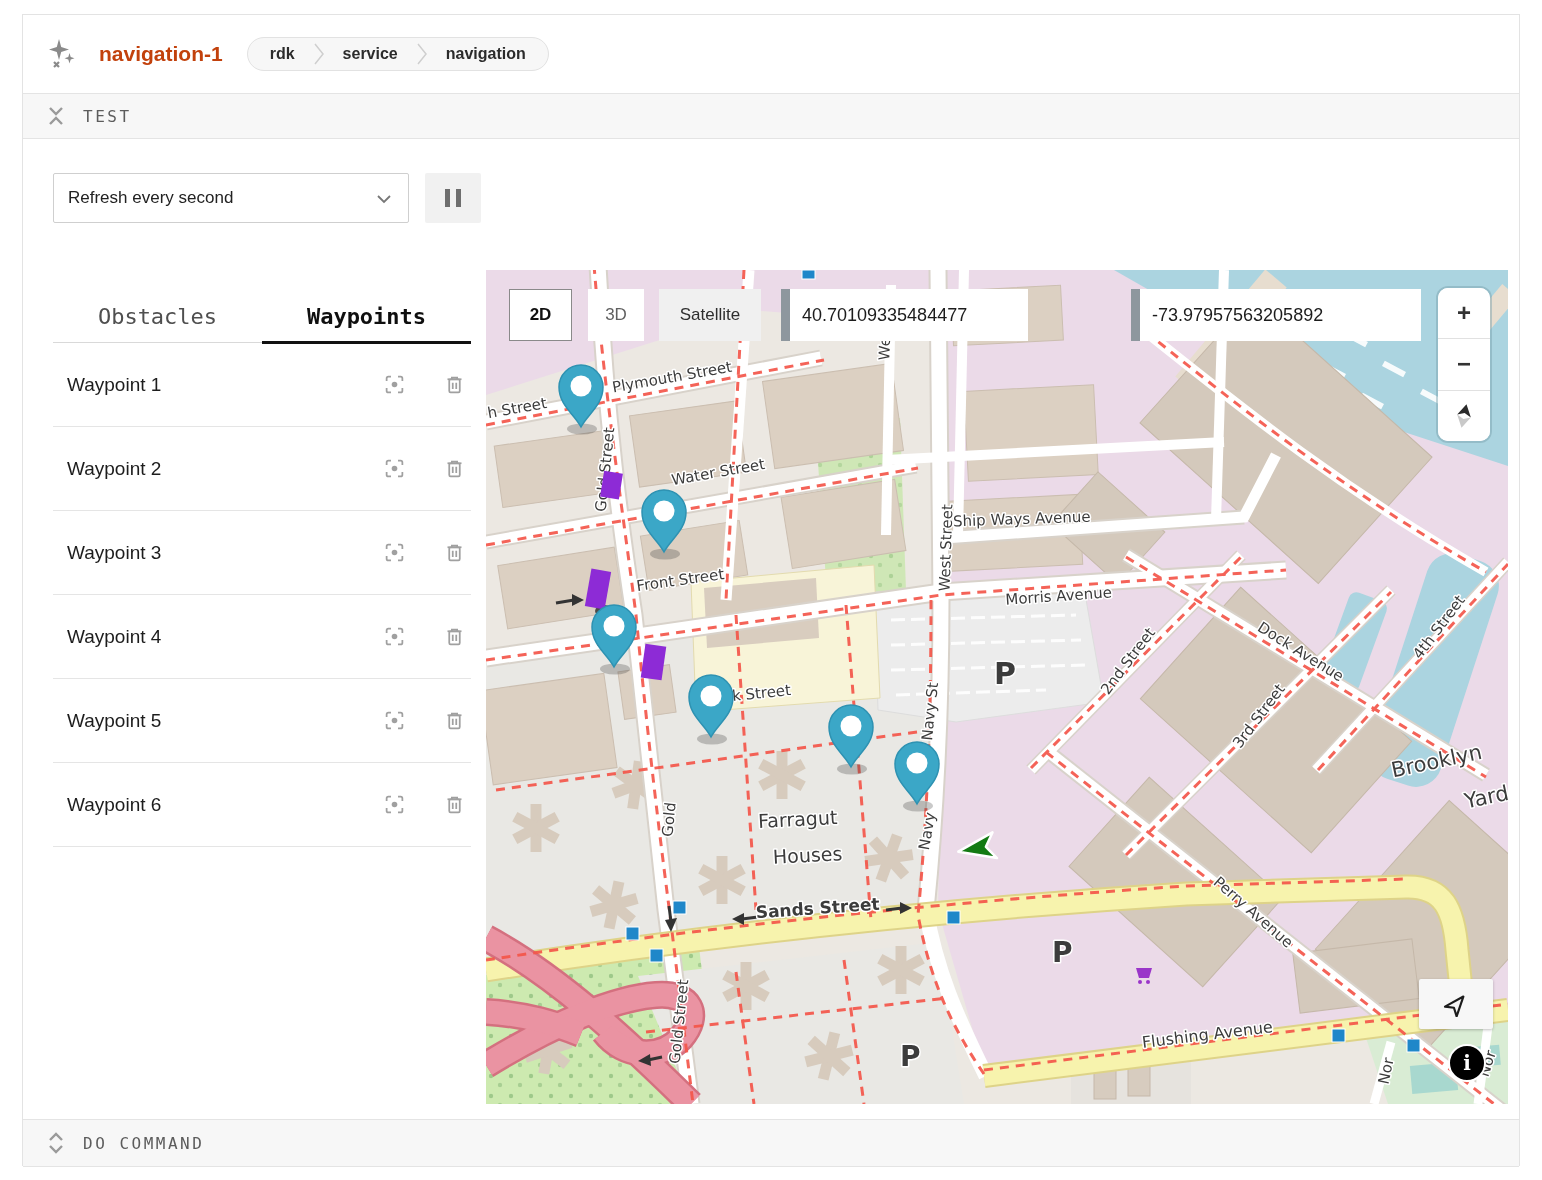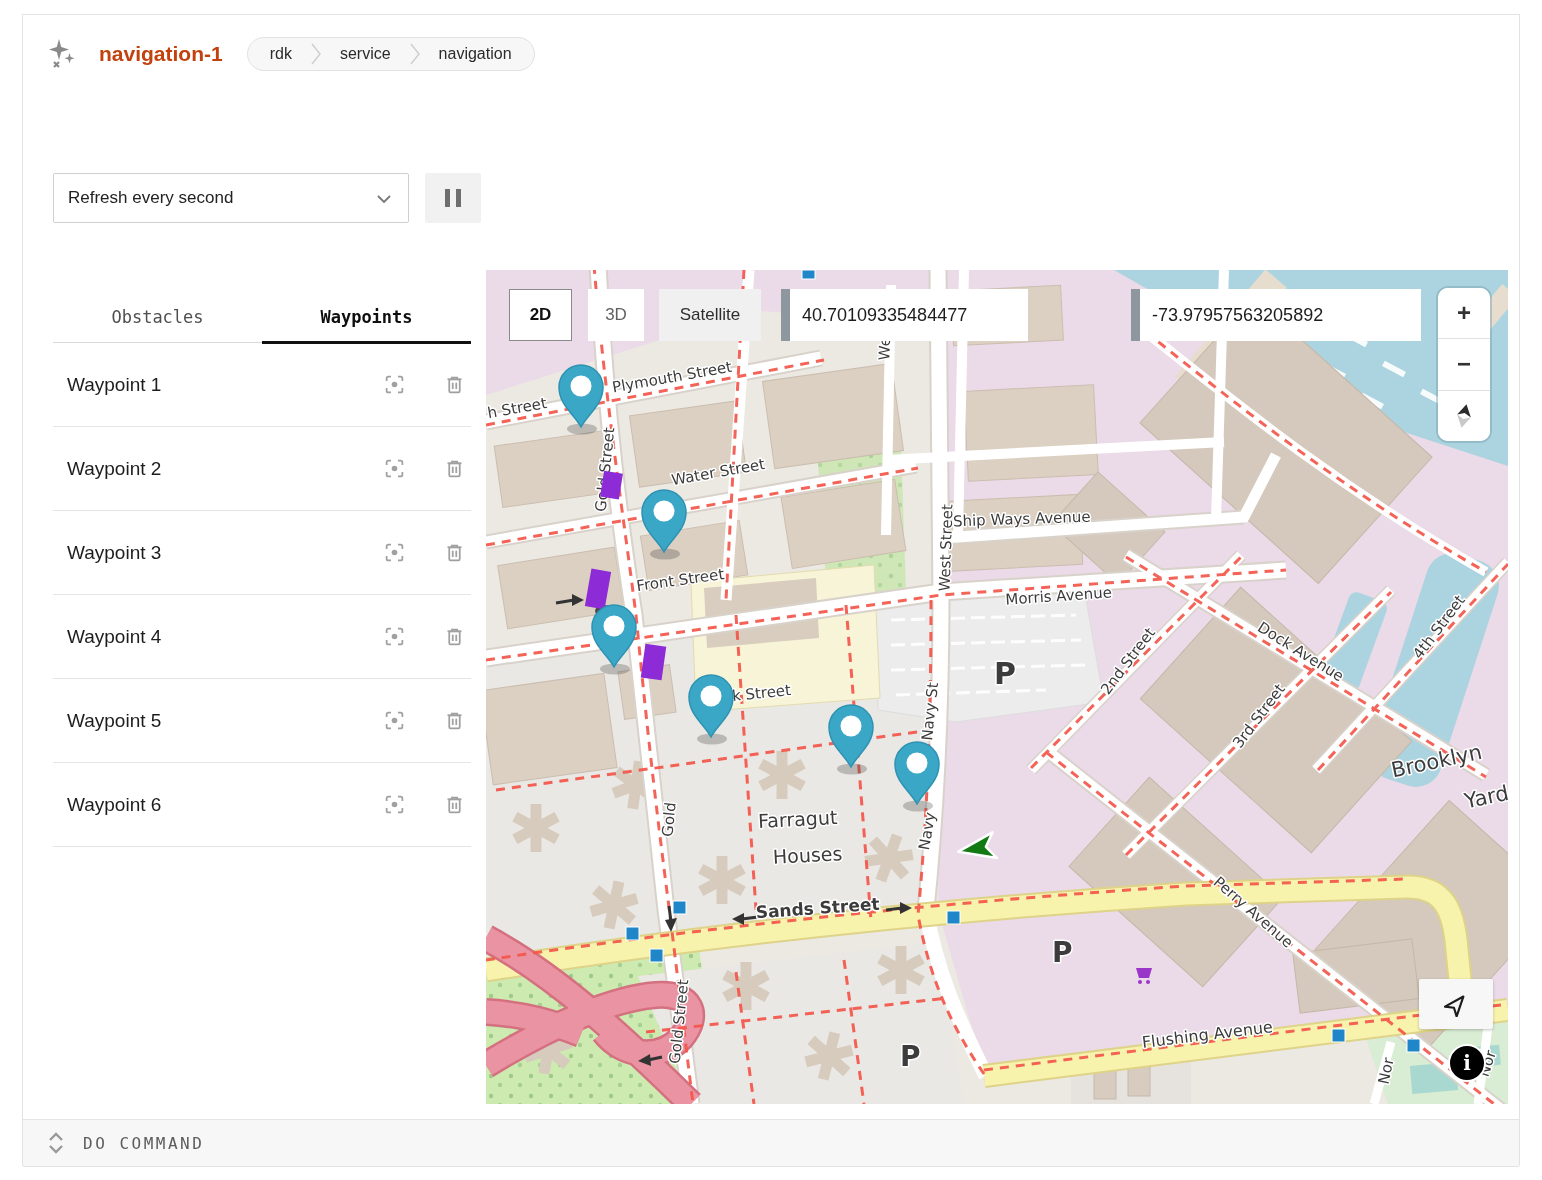--- a/index.html
+++ b/index.html
@@ -4,38 +4,38 @@
 <style>
   * { margin:0; padding:0; box-sizing:border-box; }
   html,body { background:#fff; width:1542px; height:1180px; font-family:"Liberation Sans",sans-serif; }
   .panel { position:absolute; left:22px; top:14px; width:1498px; height:1152px; background:#fff; border:1px solid #e3e3e3; }
 
   
   .hdr { position:absolute; left:0; top:0; width:100%; height:78px; display:flex; align-items:center; padding:0 24px; }
   .hdr-icon { width:30px; height:30px; margin-right:22px; color:#8a8a8a; }
   .hdr-title { font-size:21px; font-weight:700; color:#c2410c; margin-right:24px; }
   .crumb { display:flex; align-items:center; height:34px; border:1px solid #e2e2e2; background:#f7f7f7; border-radius:17px; padding:0 4px; }
-  .crumb-item { font-size:16px; color:#2b2b2b; padding:0 18px; }
+  .crumb-item { font-size:16px; color:#2b2b2b; padding:0 18px;font-weight:bold; }
   .crumb-sep { width:12px; height:24px; color:#cfcfcf; }
 
   
   .secbar { position:absolute; left:0; width:100%; height:46px; background:#f7f7f7; border-top:1px solid #e4e4e4; border-bottom:1px solid #e4e4e4; display:flex; align-items:center; padding:0 24px; }
   .secbar.test { top:78px; }
   .secbar.docmd { top:1104px; height:48px; }
   .sec-icon { width:18px; height:22px; color:#9a9a9a; margin-right:18px; flex:none; }
   .sec-label { font-family:"DejaVu Sans Mono",monospace; font-size:16px; letter-spacing:2.5px; color:#5c5c5c; }
 
   
   .refresh-select { position:absolute; left:30px; top:158px; width:356px; height:50px; border:1px solid #cfcfcf; border-radius:2px; background:#fff; display:flex; align-items:center; padding:12px 14px; font-size:17px; color:#222; cursor:pointer; }
   .refresh-chevron { position:absolute; right:16px; top:17px; width:16px; height:16px; color:#777; }
   .pause-btn { position:absolute; left:402px; top:158px; width:56px; height:50px; background:#f1f1f1; border:none; border-radius:2px; display:flex; align-items:center; justify-content:center; gap:6px; cursor:pointer; }
   .pause-btn span { display:block; width:5px; height:18px; background:#6e6e6e; }
 
   
-  .tabs { position:absolute; left:30px; top:276px; width:418px; height:52px; display:flex; border-bottom:1px solid #d9d9d9; font-family:"DejaVu Sans Mono",monospace; font-size:17px; }
+  .tabs { position:absolute; left:30px; top:276px; width:418px; height:52px; display:flex; border-bottom:1px solid #d9d9d9; font-family:"DejaVu Sans Mono",monospace; font-size:22px; }
   .tab { flex:1; display:flex; align-items:center; justify-content:center; color:#4f4f4f; cursor:pointer; position:relative; }
   .tab.active { font-weight:700; color:#0f0f0f; }
   .tab.active::after { content:""; position:absolute; left:0; right:0; bottom:-2px; height:3px; background:#111; }
   .wplist { position:absolute; left:30px; top:328px; width:418px; }
   .wprow { height:84px; display:flex; align-items:center; border-bottom:1px solid #e5e5e5; }
   .wprow .name { font-size:19px; color:#1d1d1d; padding-left:14px; flex:1; }
   .icon-btn { width:34px; height:34px; border:none; background:transparent; color:#a0a0a0; cursor:pointer; display:flex; align-items:center; justify-content:center; }
   .icon-btn + .icon-btn { margin-left:26px; }
   .icon-btn svg { width:21px; height:21px; }
 
@@ -74,20 +74,27 @@
           <path d="M2 2 L10 12 L2 22" fill="none" stroke="currentColor" stroke-width="1.5"></path>
         </svg>
       <span class="crumb-item">service</span>
       <svg class="crumb-sep" viewBox="0 0 12 24">
           <path d="M2 2 L10 12 L2 22" fill="none" stroke="currentColor" stroke-width="1.5"></path>
         </svg>
       <span class="crumb-item">navigation</span>
     </div>
   </div>
 
+  <div class="secbar test">
+    <svg class="sec-icon" viewBox="0 0 18 22">
+      <path d="M3 3 L9 9 L15 3" fill="none" stroke="currentColor" stroke-width="2.4"></path>
+      <path d="M3 19 L9 13 L15 19" fill="none" stroke="currentColor" stroke-width="2.4"></path>
+    </svg>
+    <span class="sec-label">TEST</span>
+  </div>
 
   <div class="refresh-select">
     <span>Refresh every second</span>
     <svg class="refresh-chevron" viewBox="0 0 16 16">
         <path d="M2 5 L8 11 L14 5" fill="none" stroke="currentColor" stroke-width="1.8"></path>
       </svg>
   </div>
   <button class="pause-btn">
       <span></span>
       <span></span>

